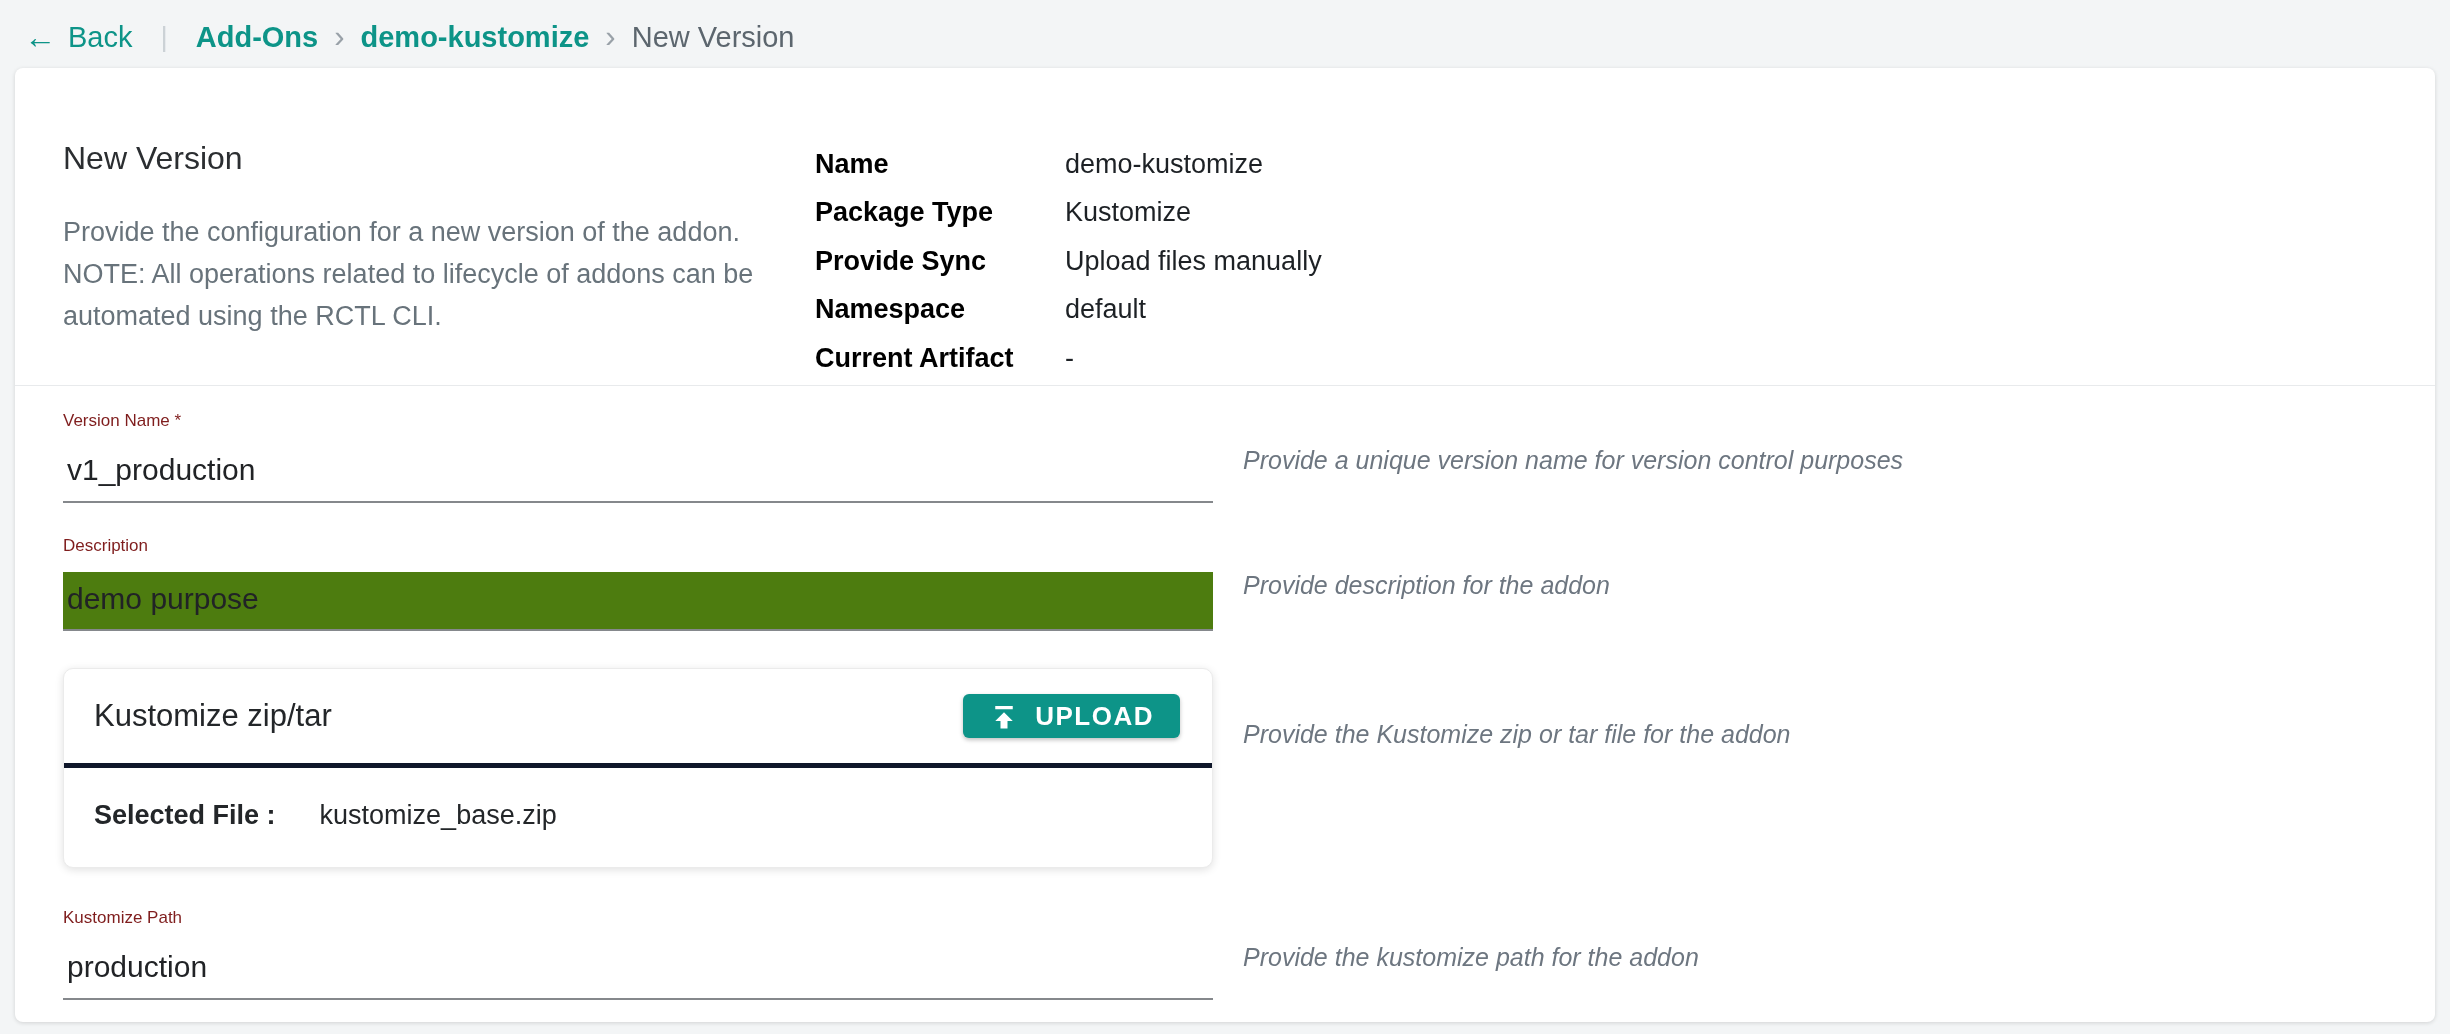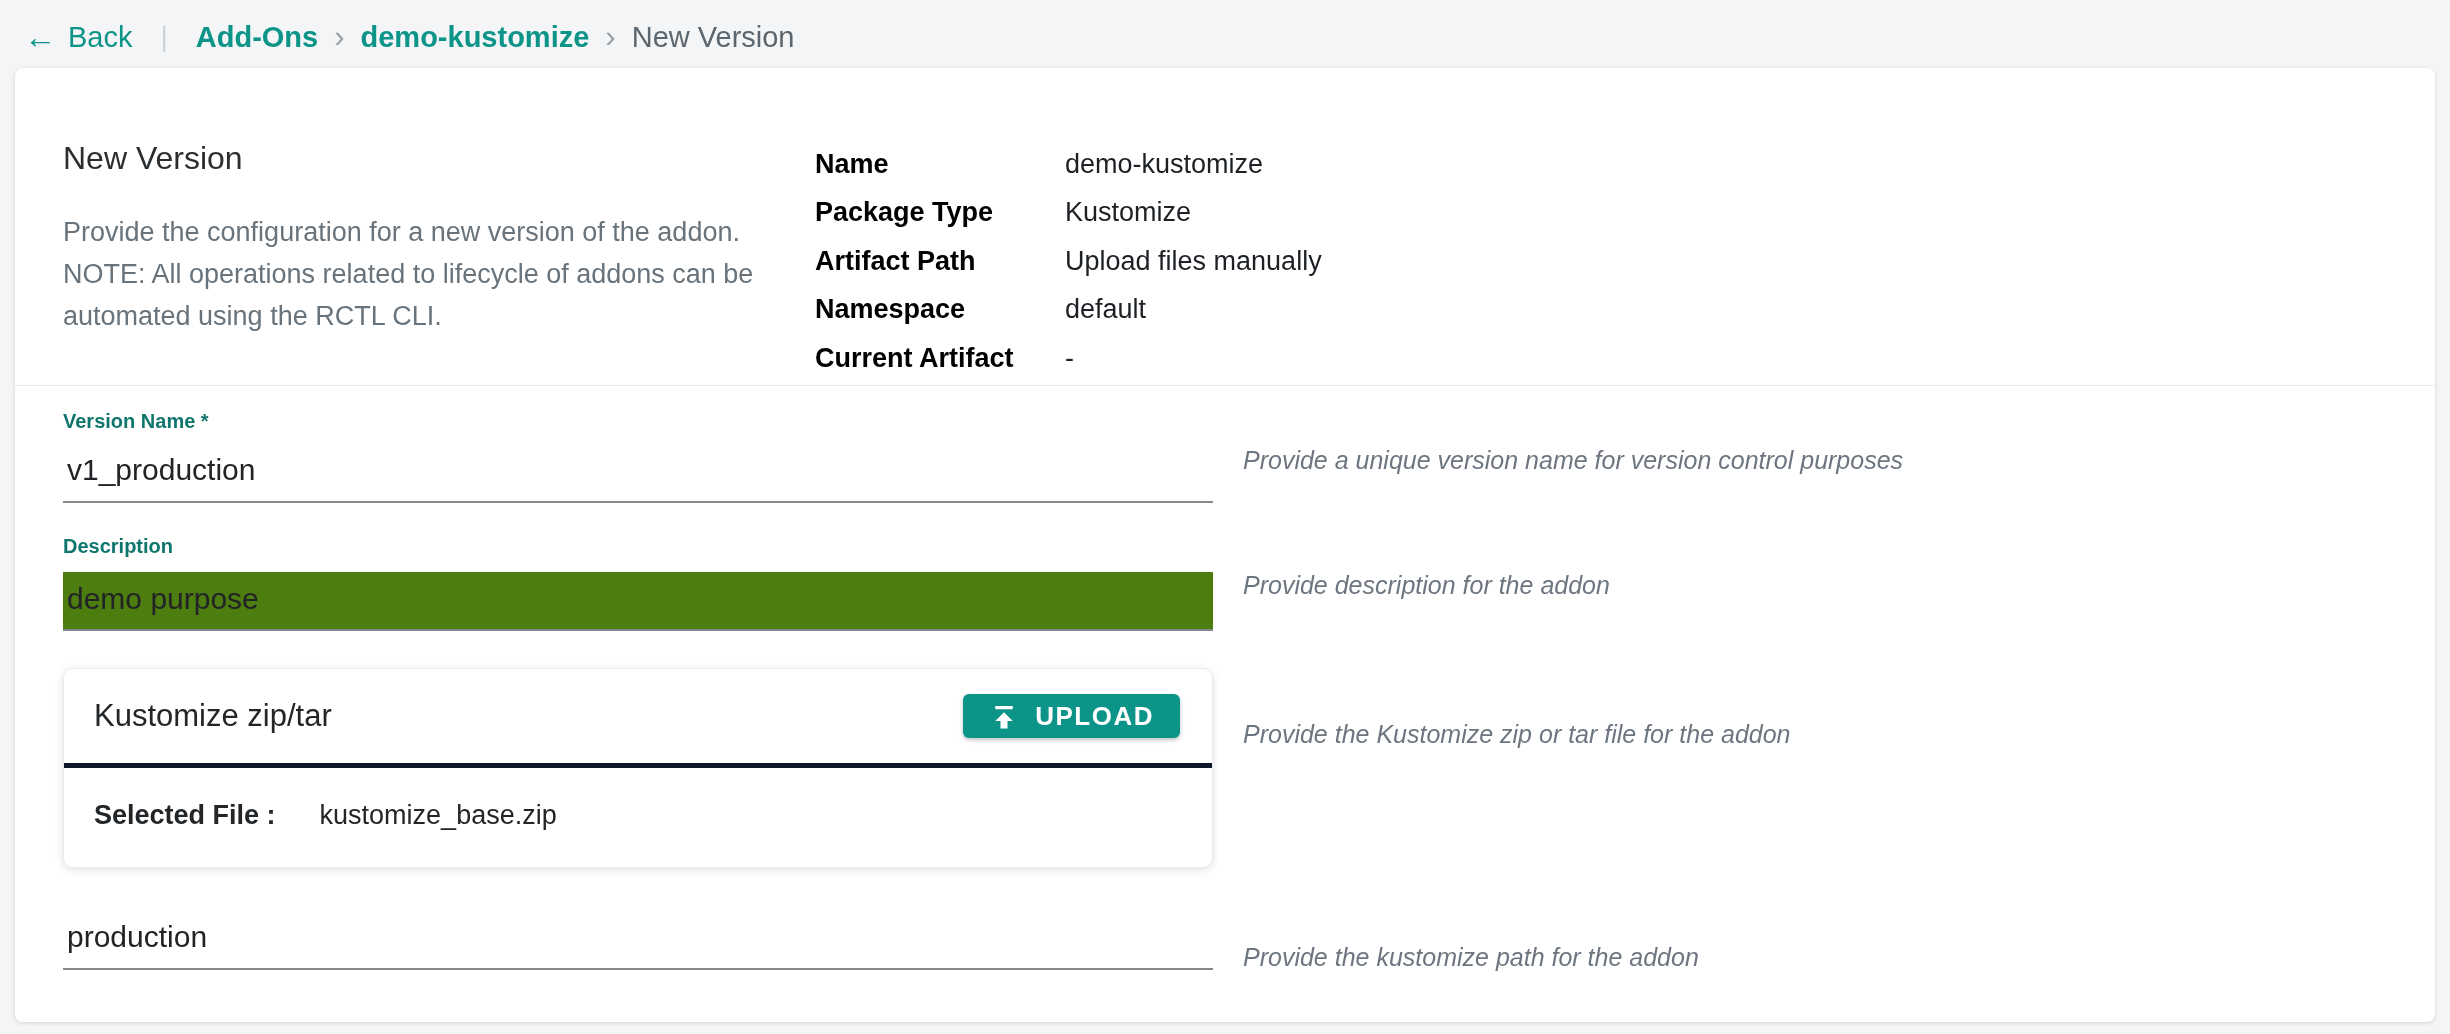--- a/index.html
+++ b/index.html
@@ -28,21 +28,21 @@
   .info-label { font-size:27px; font-weight:700; color:#000000; line-height:42px; }
   .info-value { font-size:27px; color:#1d2125; line-height:42px; }
 
   
   .card-body { padding:20px 0 0 48px; }
   .field-row { display:flex; }
   .field-col { width:1150px; }
   .helper { margin-left:30px; font-size:25px; font-style:italic; color:#6d7680; padding-top:40px; }
   .helper-upload { padding-top:52px; }
 
-  .field-label { display:block; font-size:20px; color:#0f766e; line-height:30px;font-weight:bold; }
+  .field-label { display:block; font-size:17px; color:#7f1d1d; line-height:30px; }
   .text-input { display:block; width:100%; font-family:"Liberation Sans", sans-serif;
                 font-size:30px; color:#212326; border:none; outline:none; background:transparent;
                 margin-top:11px; padding:6px 4px 14px 4px; border-bottom:2px solid #85888c; }
   .text-input.autofill { background:#4d7c0f; padding:10px 4px 13px 4px; }
 
   .row-description { margin-top:28px; }
   .row-upload { margin-top:37px; }
   .row-path { margin-top:35px; }
 
   
@@ -81,21 +81,21 @@
   <div class="card-header">
     <div class="header-left">
       <div class="page-title">New Version</div>
       <p class="page-desc">Provide the configuration for a new version of the addon. NOTE: All operations related to lifecycle of addons can be automated using the RCTL CLI.</p>
     </div>
     <div class="info-grid">
       <div class="info-label">Name</div>
       <div class="info-value">demo-kustomize</div>
       <div class="info-label">Package Type</div>
       <div class="info-value">Kustomize</div>
-      <div class="info-label">Artifact Path</div>
+      <div class="info-label">Provide Sync</div>
       <div class="info-value">Upload files manually</div>
       <div class="info-label">Namespace</div>
       <div class="info-value">default</div>
       <div class="info-label">Current Artifact</div>
       <div class="info-value">-</div>
     </div>
   </div>
 
   <div class="card-body">
 
@@ -129,19 +129,20 @@
         <div class="upload-body">
           <span class="sf-label">Selected File :</span>
           <span class="sf-value">kustomize_base.zip</span>
         </div>
       </div>
       <div class="helper helper-upload">Provide the Kustomize zip or tar file for the addon</div>
     </div>
 
     <div class="field-row row-path">
       <div class="field-col">
+        <label class="field-label">Kustomize Path</label>
         <input class="text-input" type="text" spellcheck="false" value="production" style="">
       </div>
       <div class="helper">Provide the kustomize path for the addon</div>
     </div>
 
   </div>
 </div>
 
 </body></html>

